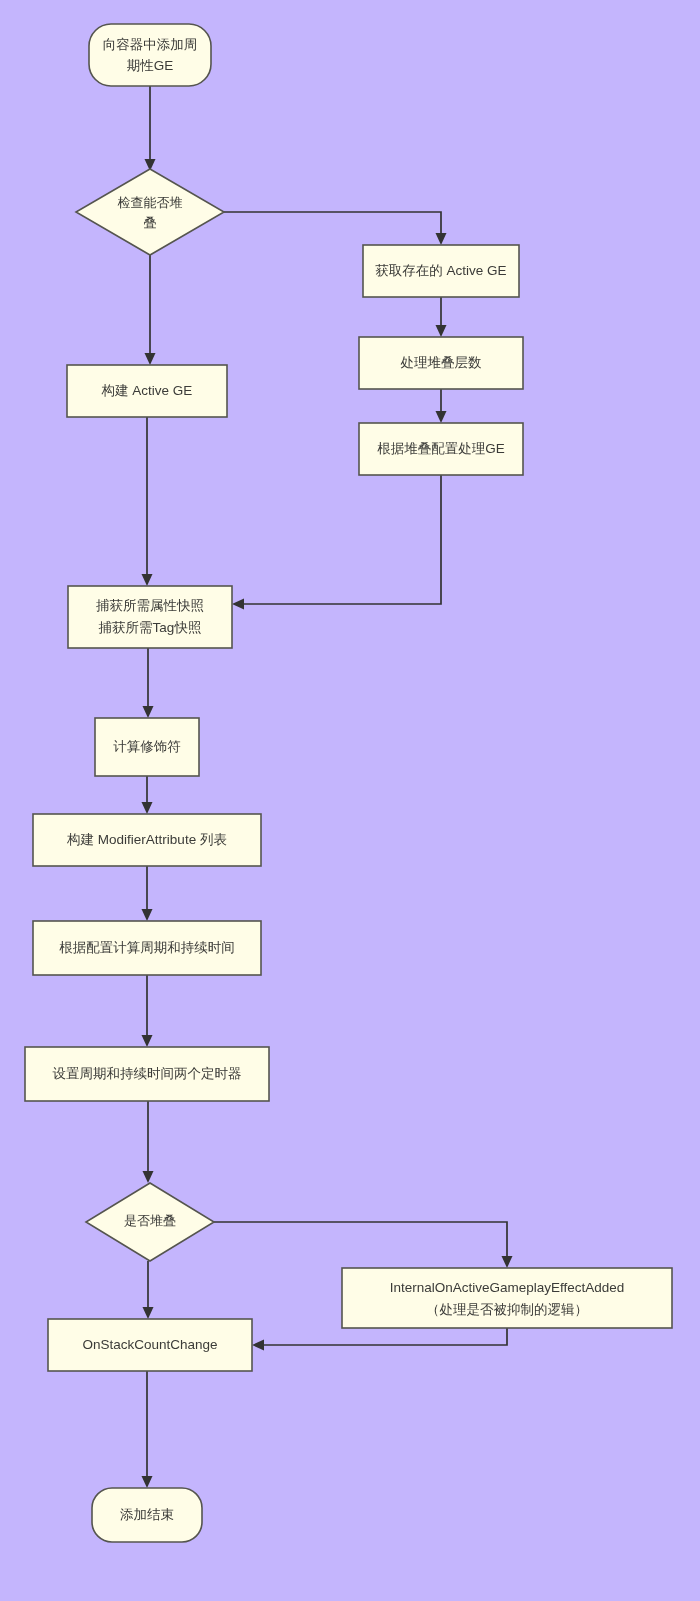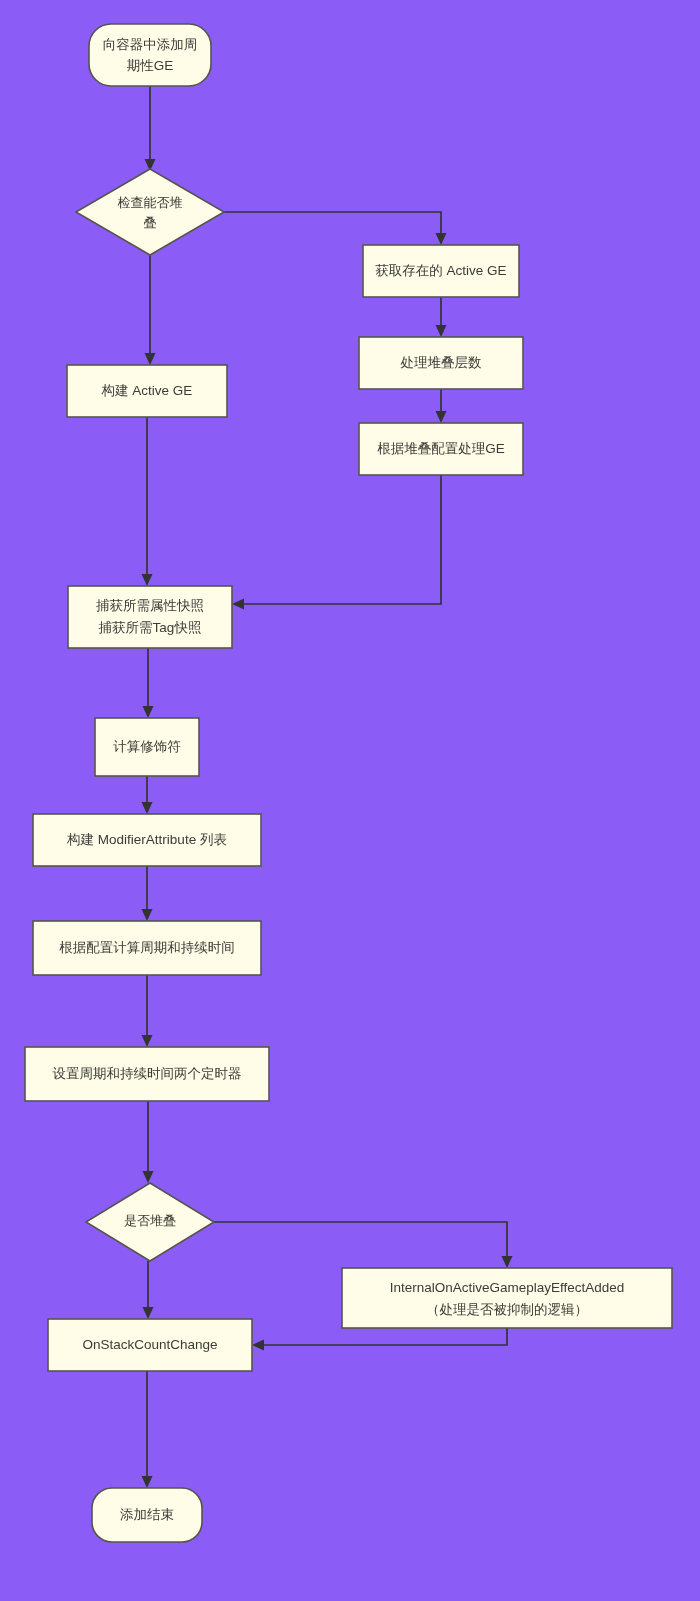--- a/index.html
+++ b/index.html
@@ -10,21 +10,21 @@
   body {
     width: 700px;
     height: 1601px;
     font-family: "Liberation Sans", "DejaVu Sans", sans-serif;
     overflow: hidden;
   }
   #flowchart-root {
     position: relative;
     width: 700px;
     height: 1601px;
-    background: #8b5cf6;
+    background: #c4b5fd;
   }
   svg#flow-svg {
     display: block;
     width: 700px;
     height: 1601px;
   }
   .node-shape {
     fill: #fffde7;
     stroke: #55554f;
     stroke-width: 1.6;

